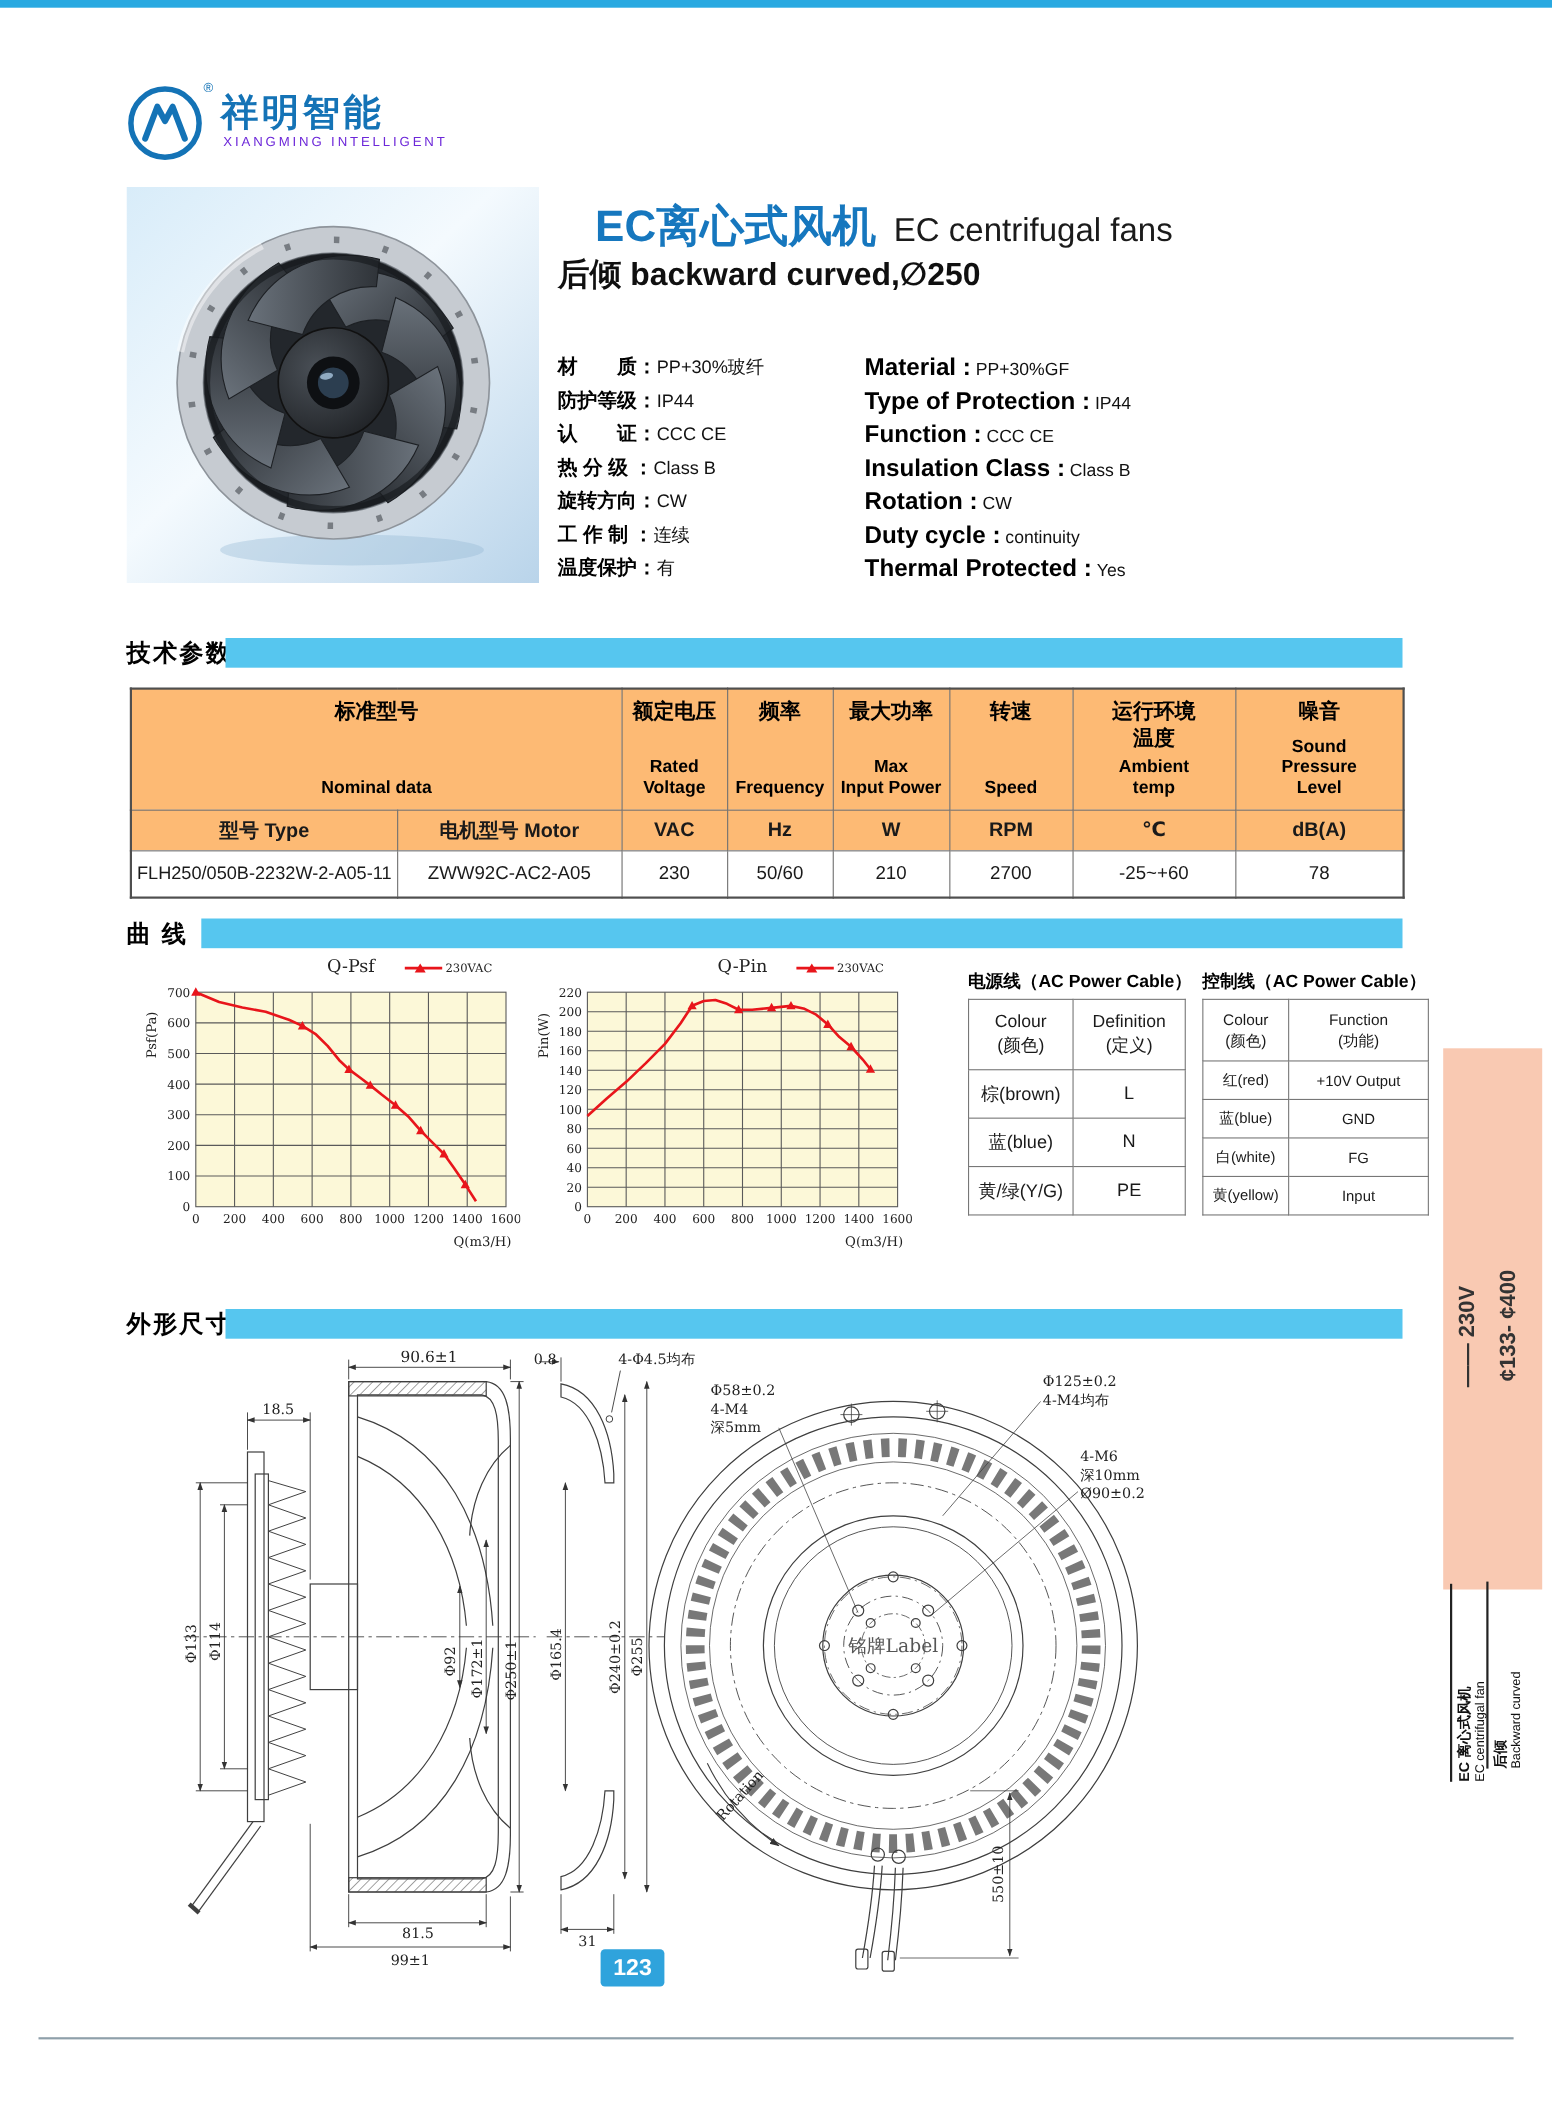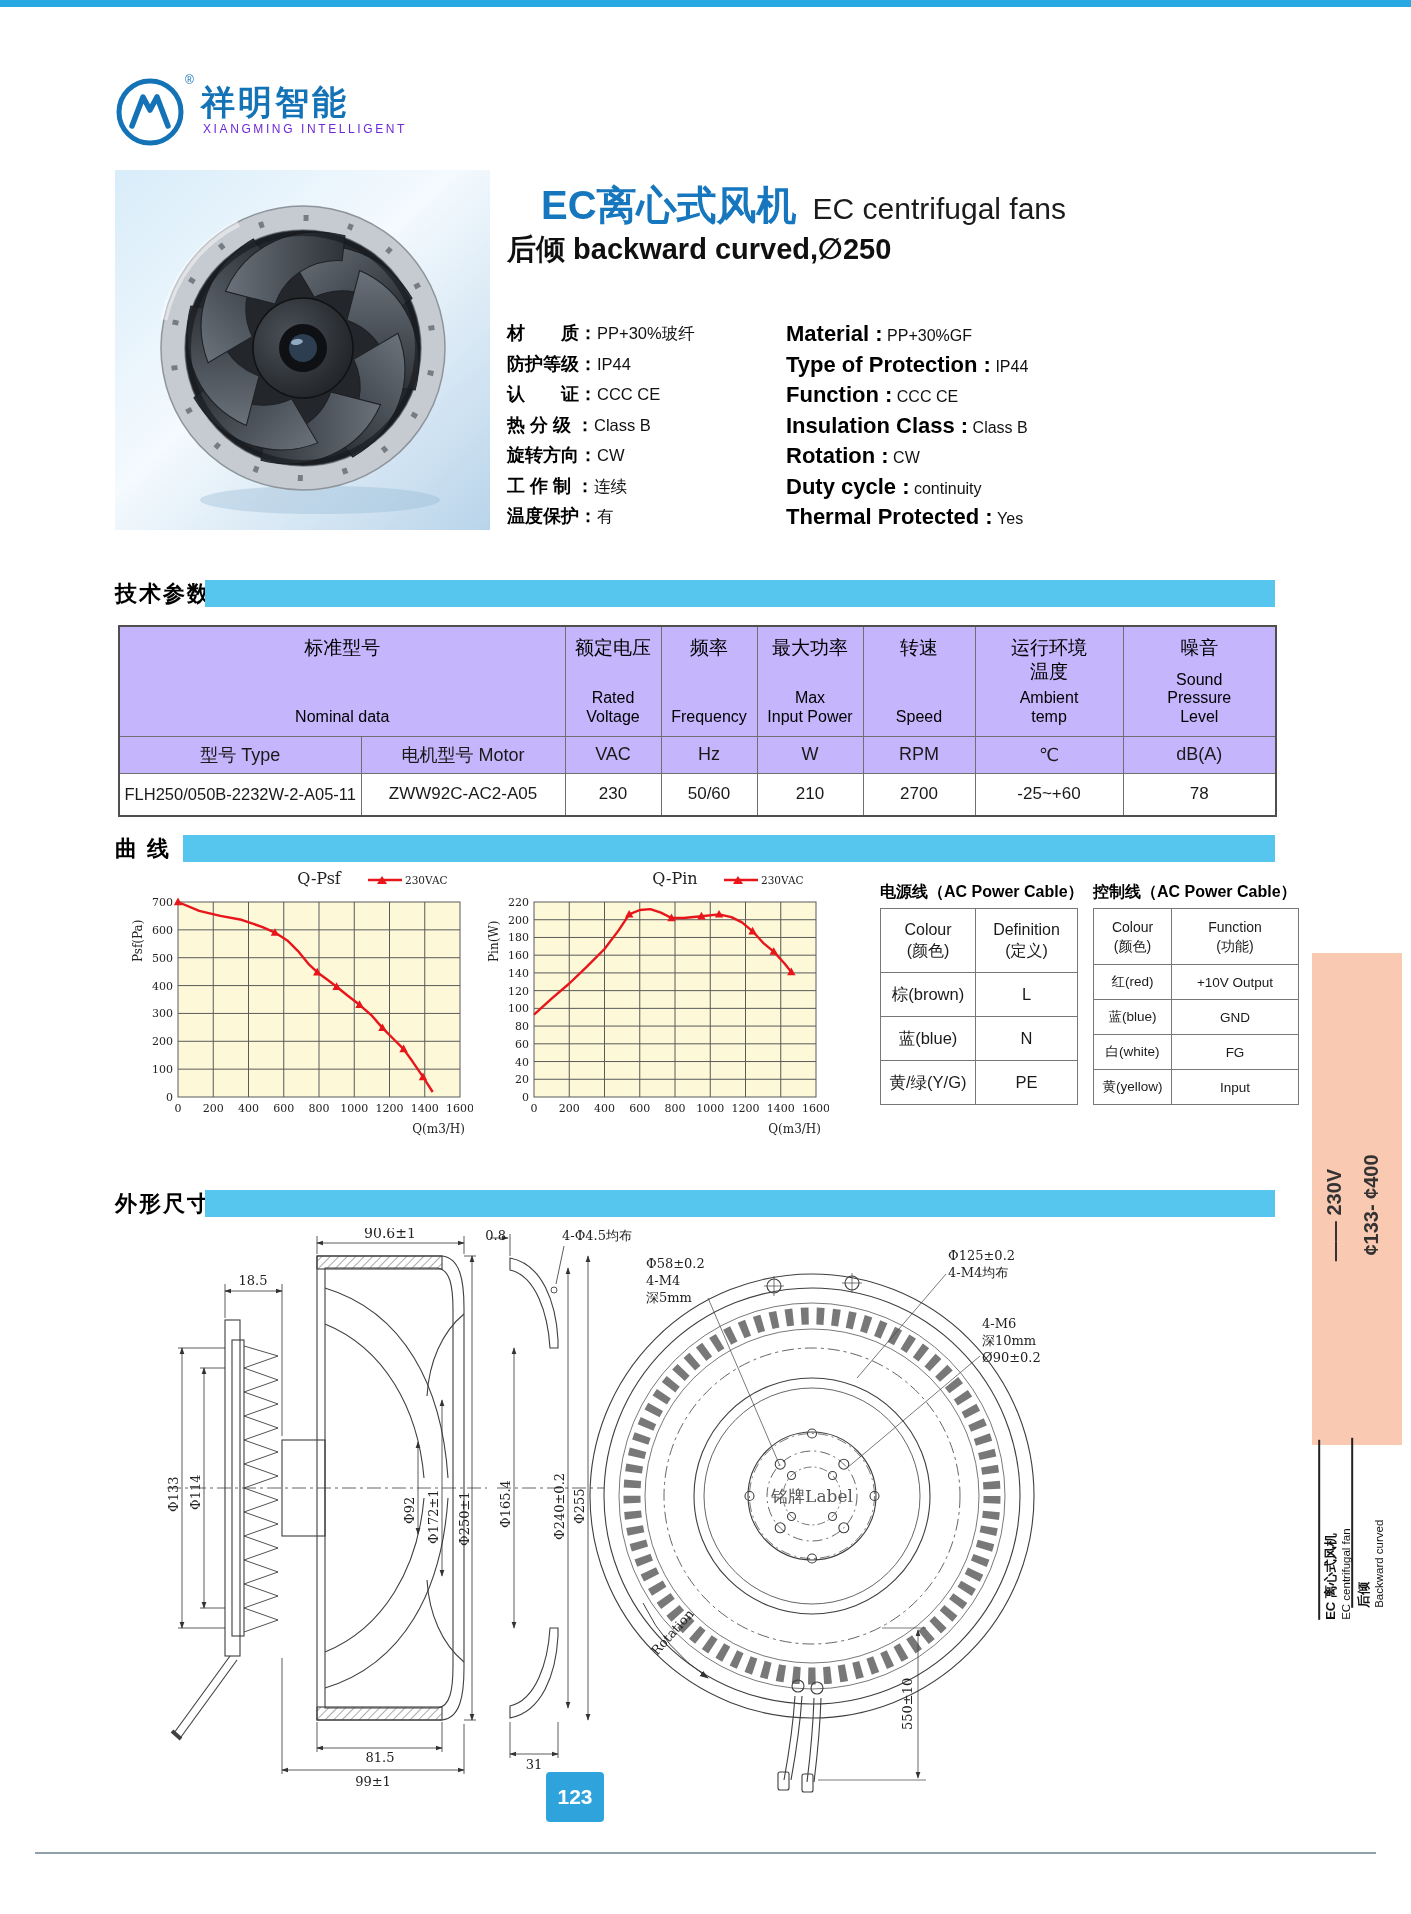--- a/index.html
+++ b/index.html
@@ -25,21 +25,21 @@
   .sv { font-size:16.5px; color:#111; }
   .speccol-en .sl { font-size:22px;margin-left:38px; }
   .speccol-en .sv { font-size:16px; }
 
   .sectitle { font-size:22px; font-weight:bold; color:#000; letter-spacing:2px; }
   .secbar { height:27px; background:#56C6EF; }
 
   
   table.tech { border-collapse:collapse; table-layout:fixed; width:1157px; border:2px solid #4f4f4f; }
   table.tech td { border:1px solid #6f6f6f; text-align:center; vertical-align:middle; }
-  table.tech tr.h1 td, table.tech tr.h2 td { background:#c4b5fd; }
+  table.tech tr.h1 td, table.tech tr.h2 td { background:#fdba74;font-weight:bold; }
   table.tech tr.h1 { height:110px; }
   table.tech tr.h2 { height:37px; font-size:18px; }
   table.tech tr.dr { height:43px; font-size:17px; background:#fff; }
   .h1wrap { display:flex; flex-direction:column; justify-content:space-between; height:102px; padding:6px 2px 6px; }
   .h1cn { font-size:19px; color:#000; white-space:pre-line; line-height:1.25; }
   .h1en { font-size:16px; color:#000; white-space:pre-line; line-height:1.15; }
 
   
   .cabletitle { font-size:16px; font-weight:bold; color:#000000; }
   table.cable { border-collapse:collapse; table-layout:fixed; border:1.5px solid #666; background:#fff; }
@@ -558,16 +558,16 @@
 
   <div class="abs vblock" style="left:1246px;top:1512px;width:180px;">
     <div class="l1">EC 离心式风机</div>
     <div class="l2">EC centrifugal fan</div>
   </div>
   <div class="abs vblock" style="left:1284px;top:1505px;width:170px;">
     <div class="l1">后倾</div>
     <div class="l2">Backward curved</div>
   </div>
 
-  <div class="abs badge" style="left:546px;top:1772px;width:58px;height:50px;">123</div>
+  <div class="abs badge" style="left:546px;top:1772px;width:58px;height:34px;">123</div>
   <div class="abs botline" style="left:35px;top:1852px;width:1341px;height:2px;"></div>
 
 </div>
 
 </body></html>

